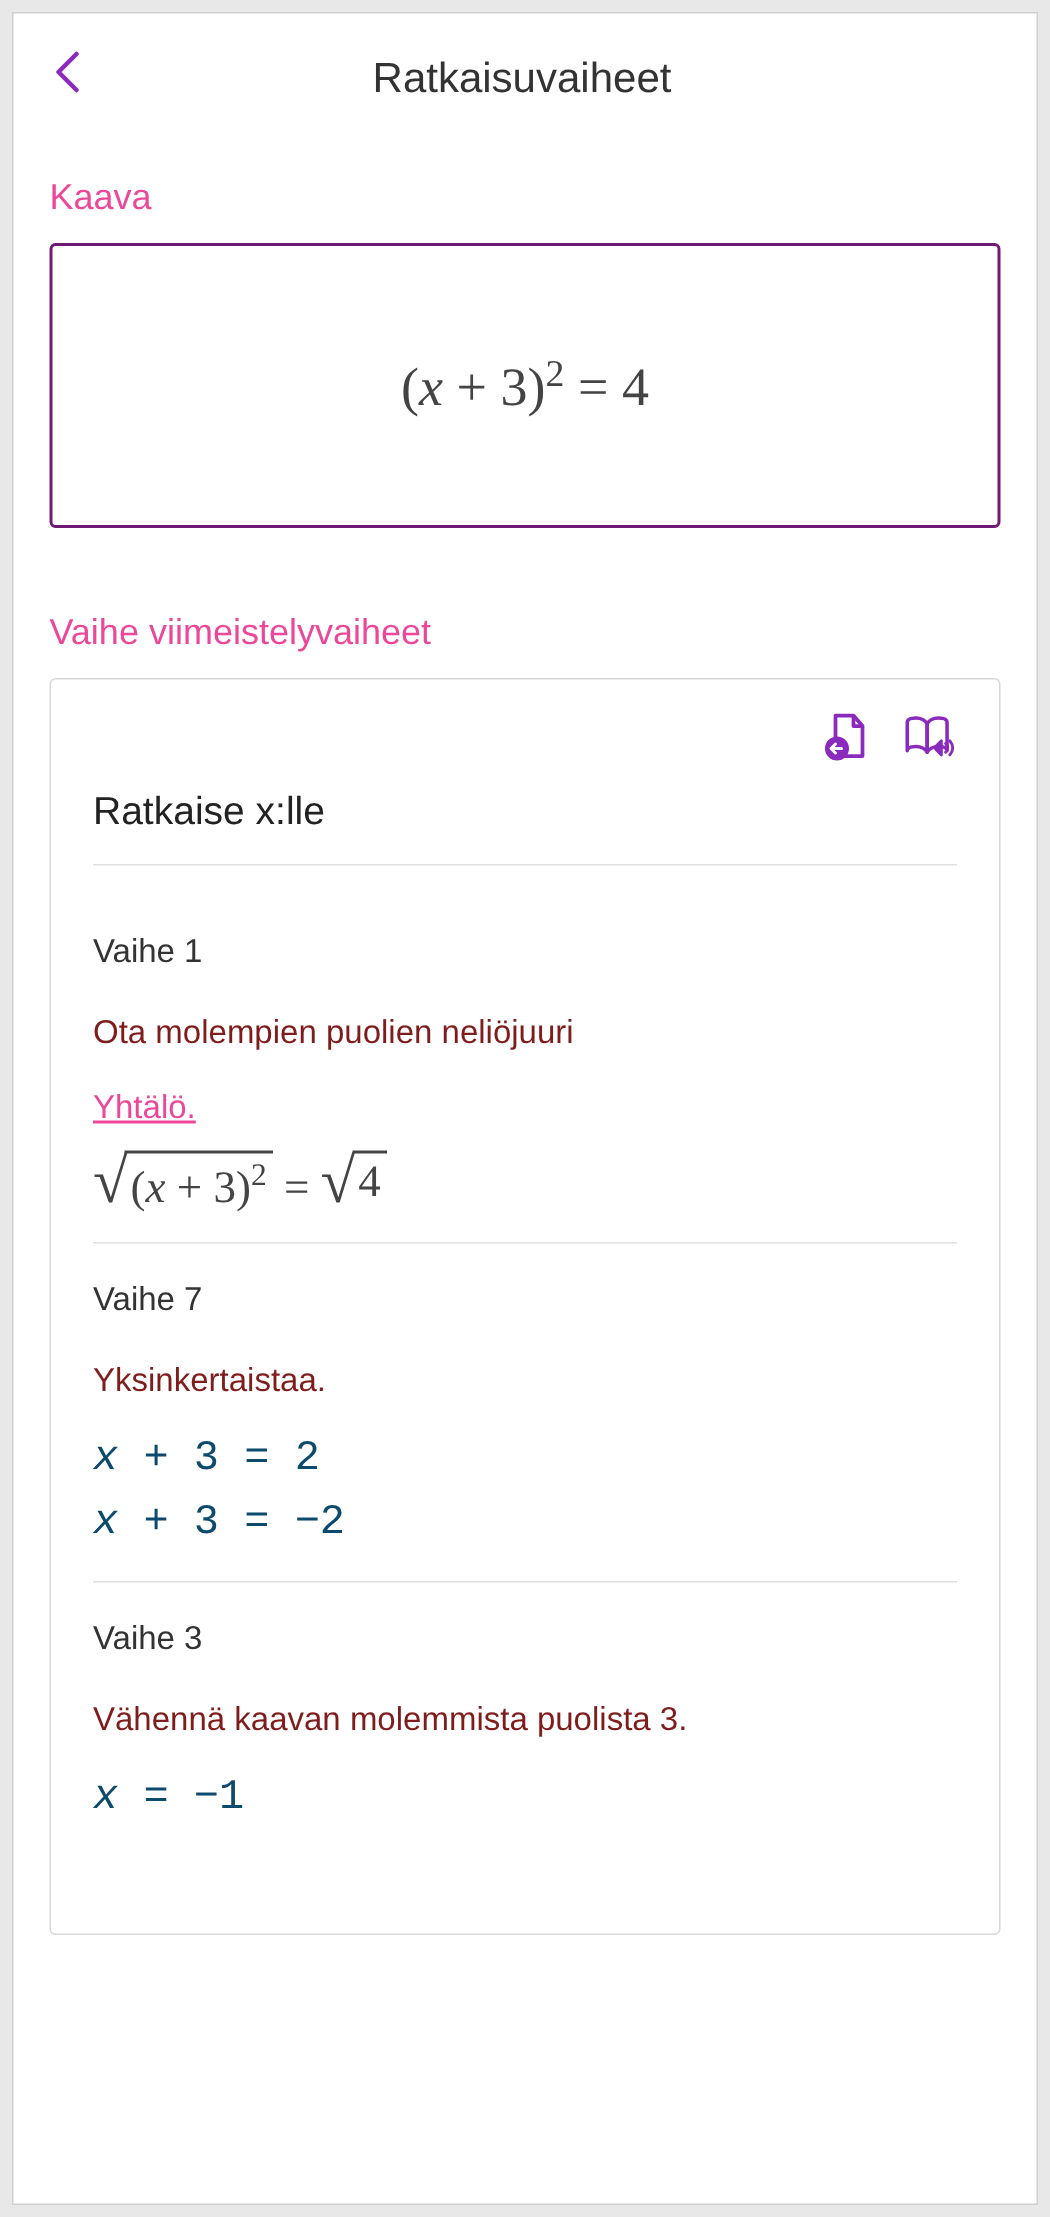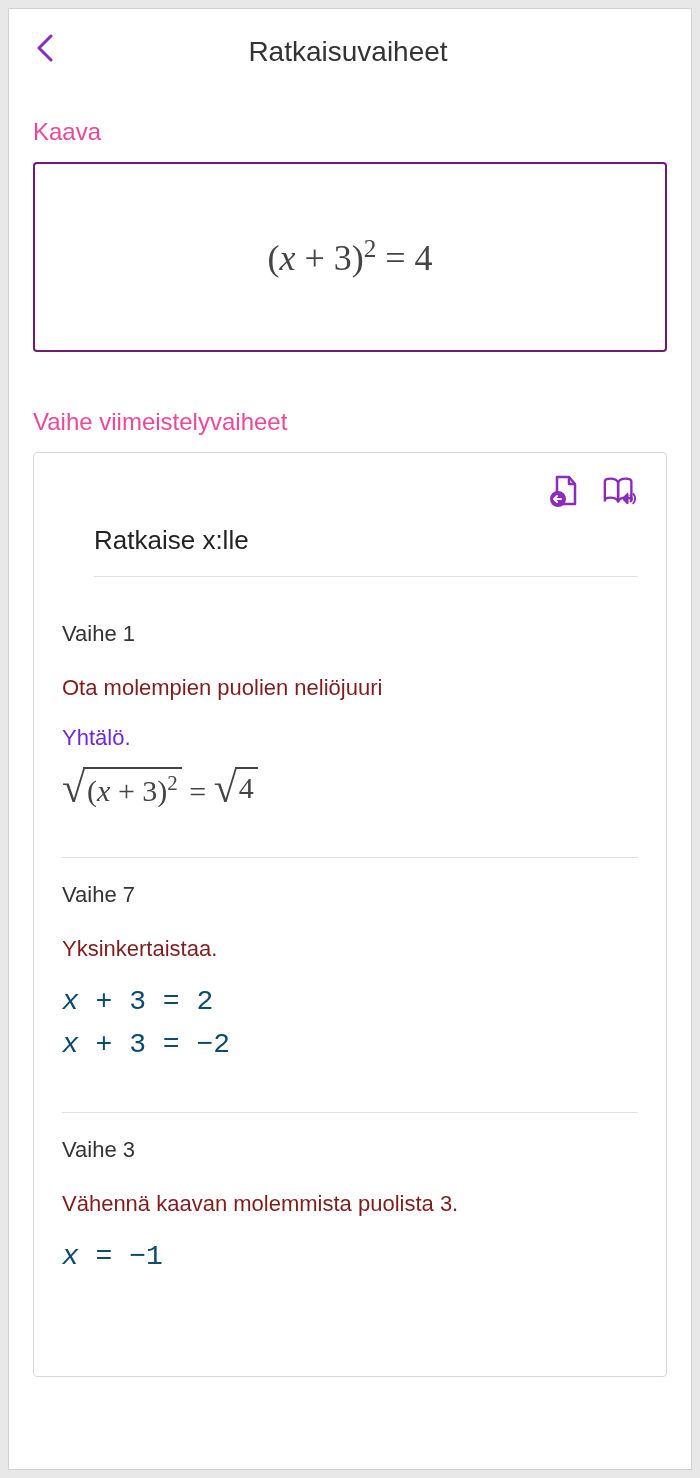--- a/index.html
+++ b/index.html
@@ -81,43 +81,43 @@
       align-items: center;
       justify-content: center;
     }
     .steps-title {
       font-size: 26px;
       font-weight: 400;
       color: #222;
       padding-bottom: 20px;
       border-bottom: 1px solid #e0e0e0;
       margin-bottom: 44px;
-      margin-left: 32px;
     }
     .step {
       margin-bottom: 24px;
-      padding-bottom: 40px;
+      padding-bottom: 11px;
     }
     .step-divider {
       border-bottom: 1px solid #e0e0e0;
     }
     .step-label {
       font-size: 22px;
       color: #333;
       margin-bottom: 28px;
     }
     .step-desc {
       font-size: 22px;
       color: #7f1d1d;
       margin-bottom: 24px;
     }
     .step-subdesc {
       font-size: 22px;
-      color: #6d28d9;
+      color: #ec4899;
       margin-bottom: 16px;
+      text-decoration: underline;
     }
     .math-line {
       font-family: Liberation Mono, monospace;
       font-size: 28px;
       color: #0c4a6e;
       margin-bottom: 12px;
     }
     .math-sqrt {
       font-family: 'Cambria Math', 'Times New Roman', serif;
       font-size: 30px;

